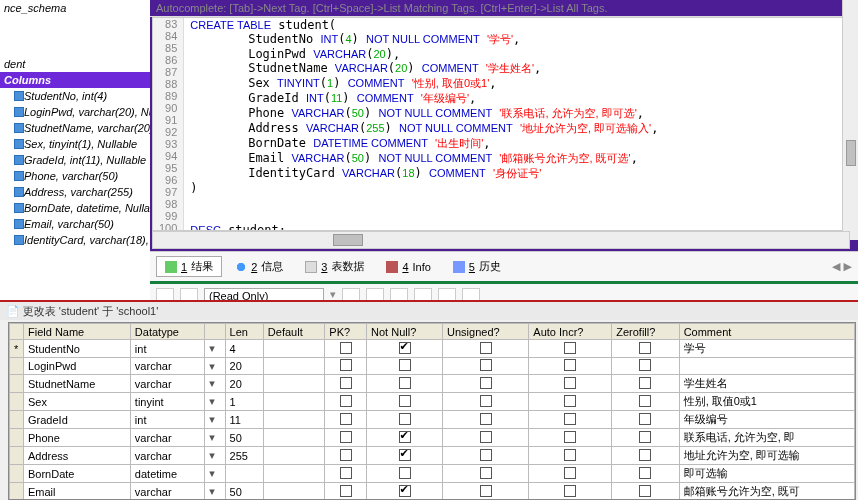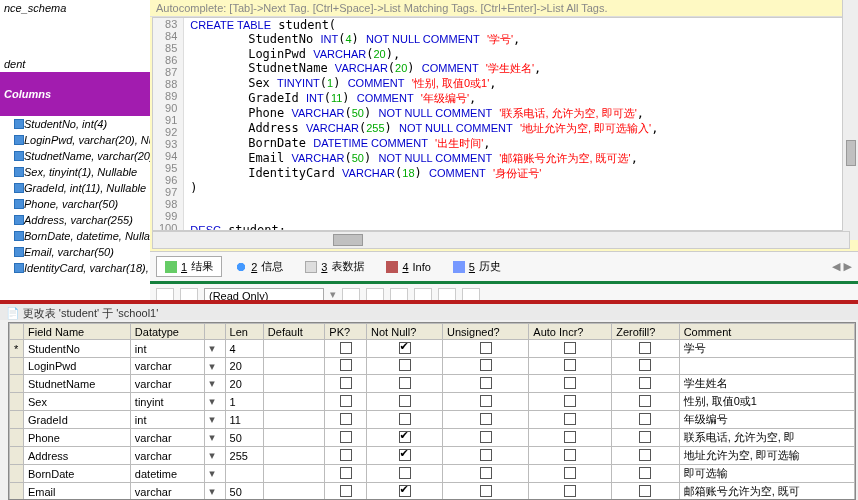--- a/index.html
+++ b/index.html
@@ -1,22 +1,22 @@
 <!DOCTYPE html>
 <html><head>
 <meta charset="utf-8">
 <style>
 * { margin:0; padding:0; box-sizing:border-box; font-family:Tahoma,Arial,sans-serif; font-size:11px; }
 body { background:#f0f0f0; width:858px; height:500px; overflow:hidden; position:relative; }
 .left-panel { position:absolute; left:0; top:0; width:172px; height:310px; background:#fff; border-right:1px solid #ccc; overflow:hidden;font-style:italic; }
 .left-panel .tree-node { padding:2px 4px; white-space:nowrap; color:#000; }
-.left-panel .cols-hdr { background:#a21caf; color:#fff; padding:16px 4px; font-weight:bold; }
+.left-panel .cols-hdr { background:#6d28d9; color:#fff; padding:2px 4px; font-weight:bold; }
 .left-panel .col-item { padding:2px 2px 2px 14px; white-space:nowrap; display:flex; align-items:center; gap:0; }
 .col-ico { width:10px; height:10px; background:#4a90d9; border:1px solid #2a70b9; flex:0 0 10px; }
-.main { position:absolute; left:150px; top:0; right:0; height:310px; background:#fef9c3; display:flex; flex-direction:column; }
+.main { position:absolute; left:150px; top:0; right:0; height:310px; background:#4c1d95; display:flex; flex-direction:column; }
 .hint { color:#888; padding:2px 6px; font-size:11px; border-bottom:1px solid #ddd; }
 .editor-wrap { flex:1; display:flex; overflow:auto; background:#fff; border:1px solid #ccc; margin:0 8px 0 2px; }
 .gutter { background:#f3f3f3; color:#888; text-align:right; padding:0 6px; border-right:1px solid #ddd; }
 .code { font-family:Consolas,monospace; font-size:12px; padding:0 6px; white-space:pre; }
 .kw { color:#0000cc; }
 .num { color:#00aa00; }
 .str { color:#ff0000; }
 .hscroll { height:18px; margin:0 8px 2px 2px; background:#eee; border:1px solid #ccc; position:relative; }
 .hthumb { position:absolute; left:180px; top:2px; width:30px; height:12px; background:#c0c0c0; border:1px solid #999; }
 .tabs { display:flex; align-items:center; gap:4px; padding:4px 6px; border-top:1px solid #ccc; background:#f7f7f7; }
@@ -25,21 +25,21 @@
 .tab .ico { width:12px; height:12px; }
 .i-grid { background:linear-gradient(#6c6 0 100%); }
 .i-info { background:radial-gradient(circle,#49f 50%,transparent 51%); }
 .i-tbl { background:#ddd; border:1px solid #aaa; }
 .i-prof { background:#b55; }
 .i-hist { background:#79f; }
 .pager { margin-left:auto; color:#888; }
 .toolbar2 { display:flex; align-items:flex-start; gap:6px; padding:4px 6px; border-top:3px solid #15803d; background:#f7f7f7; }
 .tbtn { width:18px; height:18px; border:1px solid #ccc; background:#fff; }
 .ro-sel { border:1px solid #aaa; padding:1px 4px; background:#fff; min-width:120px; }
-.statusbar { position:absolute; left:0; right:0; top:300px; height:20px; background:#eaeaea; border-top:4px solid #b91c1c; padding:2px 6px; display:flex; gap:20px; color:#333; }
+.statusbar { position:absolute; left:0; right:0; top:300px; height:20px; background:#eaeaea; border-top:2px solid #b91c1c; padding:2px 6px; display:flex; gap:20px; color:#333; }
 .grid { position:absolute; left:8px; right:2px; top:322px; bottom:0; background:#fff; border:1px solid #888; overflow:auto; }
 table.g { border-collapse:collapse; width:100%; }
 table.g th, table.g td { border:1px solid #bbb; padding:1px 4px; height:16px; text-align:left; background:#fff; }
 table.g th { background:#ece9d8; font-weight:normal; }
 .rowhdr { width:14px; background:#ece9d8 !important; text-align:center; }
 .chk { display:inline-block; width:12px; height:12px; border:1px solid #555; background:#fff; position:relative; }
 .chk.on::after { content:"✔"; position:absolute; left:0; top:-3px; font-size:11px; }
 .dd { text-align:center; color:#555; }
 .vscroll { position:absolute; right:0; top:0; width:16px; height:240px; background:#eee; border-left:1px solid #ccc; }
 .vthumb { position:absolute; right:2px; top:140px; width:10px; height:26px; background:#c0c0c0; border:1px solid #999; }

